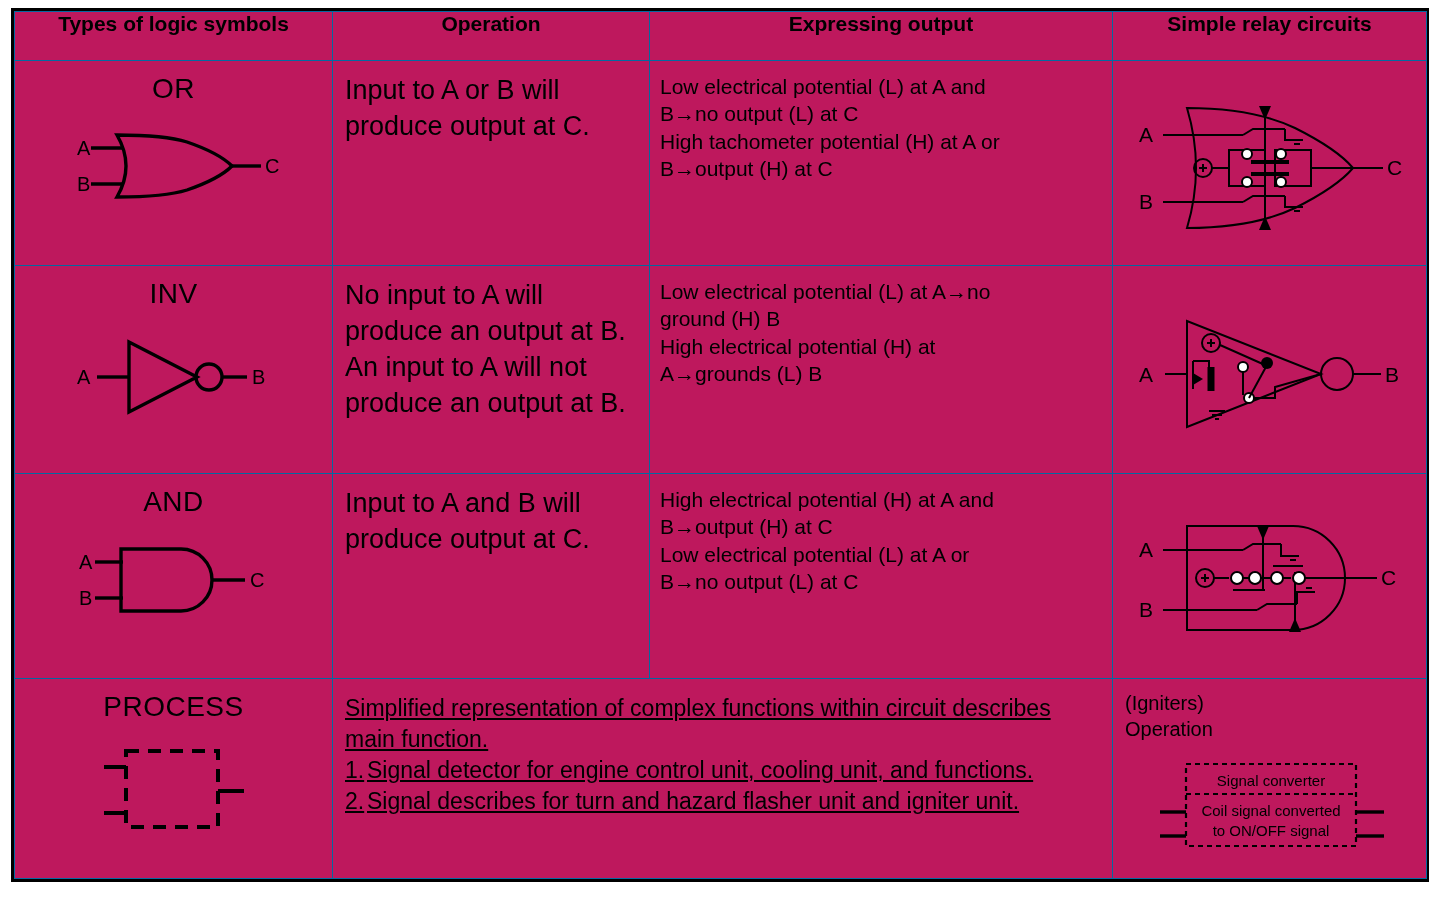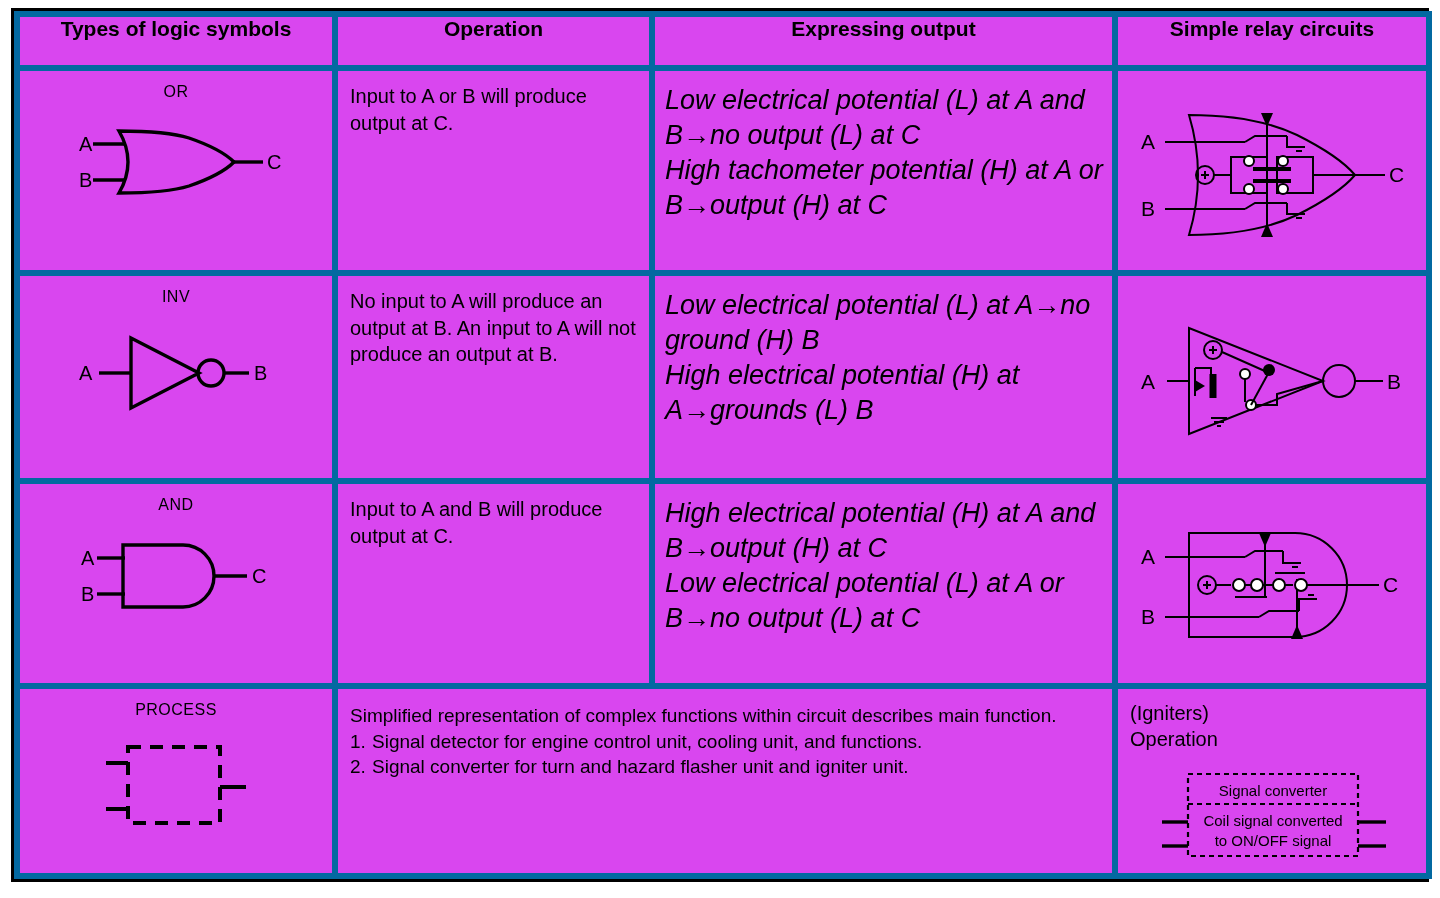--- a/index.html
+++ b/index.html
@@ -17,82 +17,82 @@
     box-sizing:border-box;
     border:3px solid #000;
     background:#fff;
   }
   table.logic{
     width:100%;height:100%;
     border-collapse:collapse;
     table-layout:fixed;
   }
   table.logic td, table.logic th{
-    border:6px solid #0369a1;
+    border:1px solid #0369a1;
     vertical-align:top;
     padding:0;
-    background:#d946ef;
+    background:#be185d;
   }
   .col1{width:318px;}
   .col2{width:317px;}
   .col3{width:463px;}
   .col4{width:314px;}
 
   thead th{
     height:48px;
     text-align:center;
     vertical-align:middle;
     font-size:21px;
     font-weight:bold;
     letter-spacing:0px;
   }
 
   .sym-cell{text-align:center;}
   .sym-name{
-    font-size:16px;
+    font-size:28px;
     padding-top:12px;
     letter-spacing:0.5px;
   }
   .sym-art{
     display:flex;
     align-items:center;
     justify-content:center;
     padding-top:6px;
   }
 
   .desc{
-    font-size:20px;
+    font-size:27px;
     line-height:1.33;
     padding:12px 10px 8px 12px;
     white-space:pre-line;
   }
   .out{
-    font-size:27px;
+    font-size:21px;
     line-height:1.30;
     padding:12px 8px 8px 10px;
-    font-style:italic;
   }
   .out div{white-space:nowrap;}
 
   .relay-cell{
     text-align:center;
   }
   .relay-art{
     display:flex;
     align-items:center;
     justify-content:center;
     height:100%;
     padding-top:4px;
   }
 
   
   .proc-desc{
-    font-size:19px;
+    font-size:23px;
     line-height:1.35;
     padding:14px 10px 8px 12px;
+    text-decoration:underline;
   }
   .proc-line{margin:0;}
   .proc-item{
     display:flex;
     align-items:flex-start;
   }
   .proc-num{
     width:22px;
     flex:0 0 22px;
   }
@@ -381,21 +381,21 @@
         </td>
         <td colspan="2">
           <div class="proc-desc">
             <p class="proc-line">Simplified representation of complex functions within circuit describes main function.</p>
             <div class="proc-item">
               <span class="proc-num">1.</span>
               <span class="proc-txt">Signal detector for engine control unit, cooling unit, and functions.</span>
             </div>
             <div class="proc-item">
               <span class="proc-num">2.</span>
-              <span class="proc-txt">Signal converter for turn and hazard flasher unit and igniter unit.</span>
+              <span class="proc-txt">Signal describes for turn and hazard flasher unit and igniter unit.</span>
             </div>
           </div>
         </td>
         <td>
           <div class="ex-cell">
             <div>(Igniters)</div>
             <div>Operation</div>
             <div class="ex-box-wrap">
               <svg width="250" height="100" viewBox="0 0 250 100">
                 <g fill="none" stroke="#000" stroke-width="2.2" stroke-dasharray="5 4">

